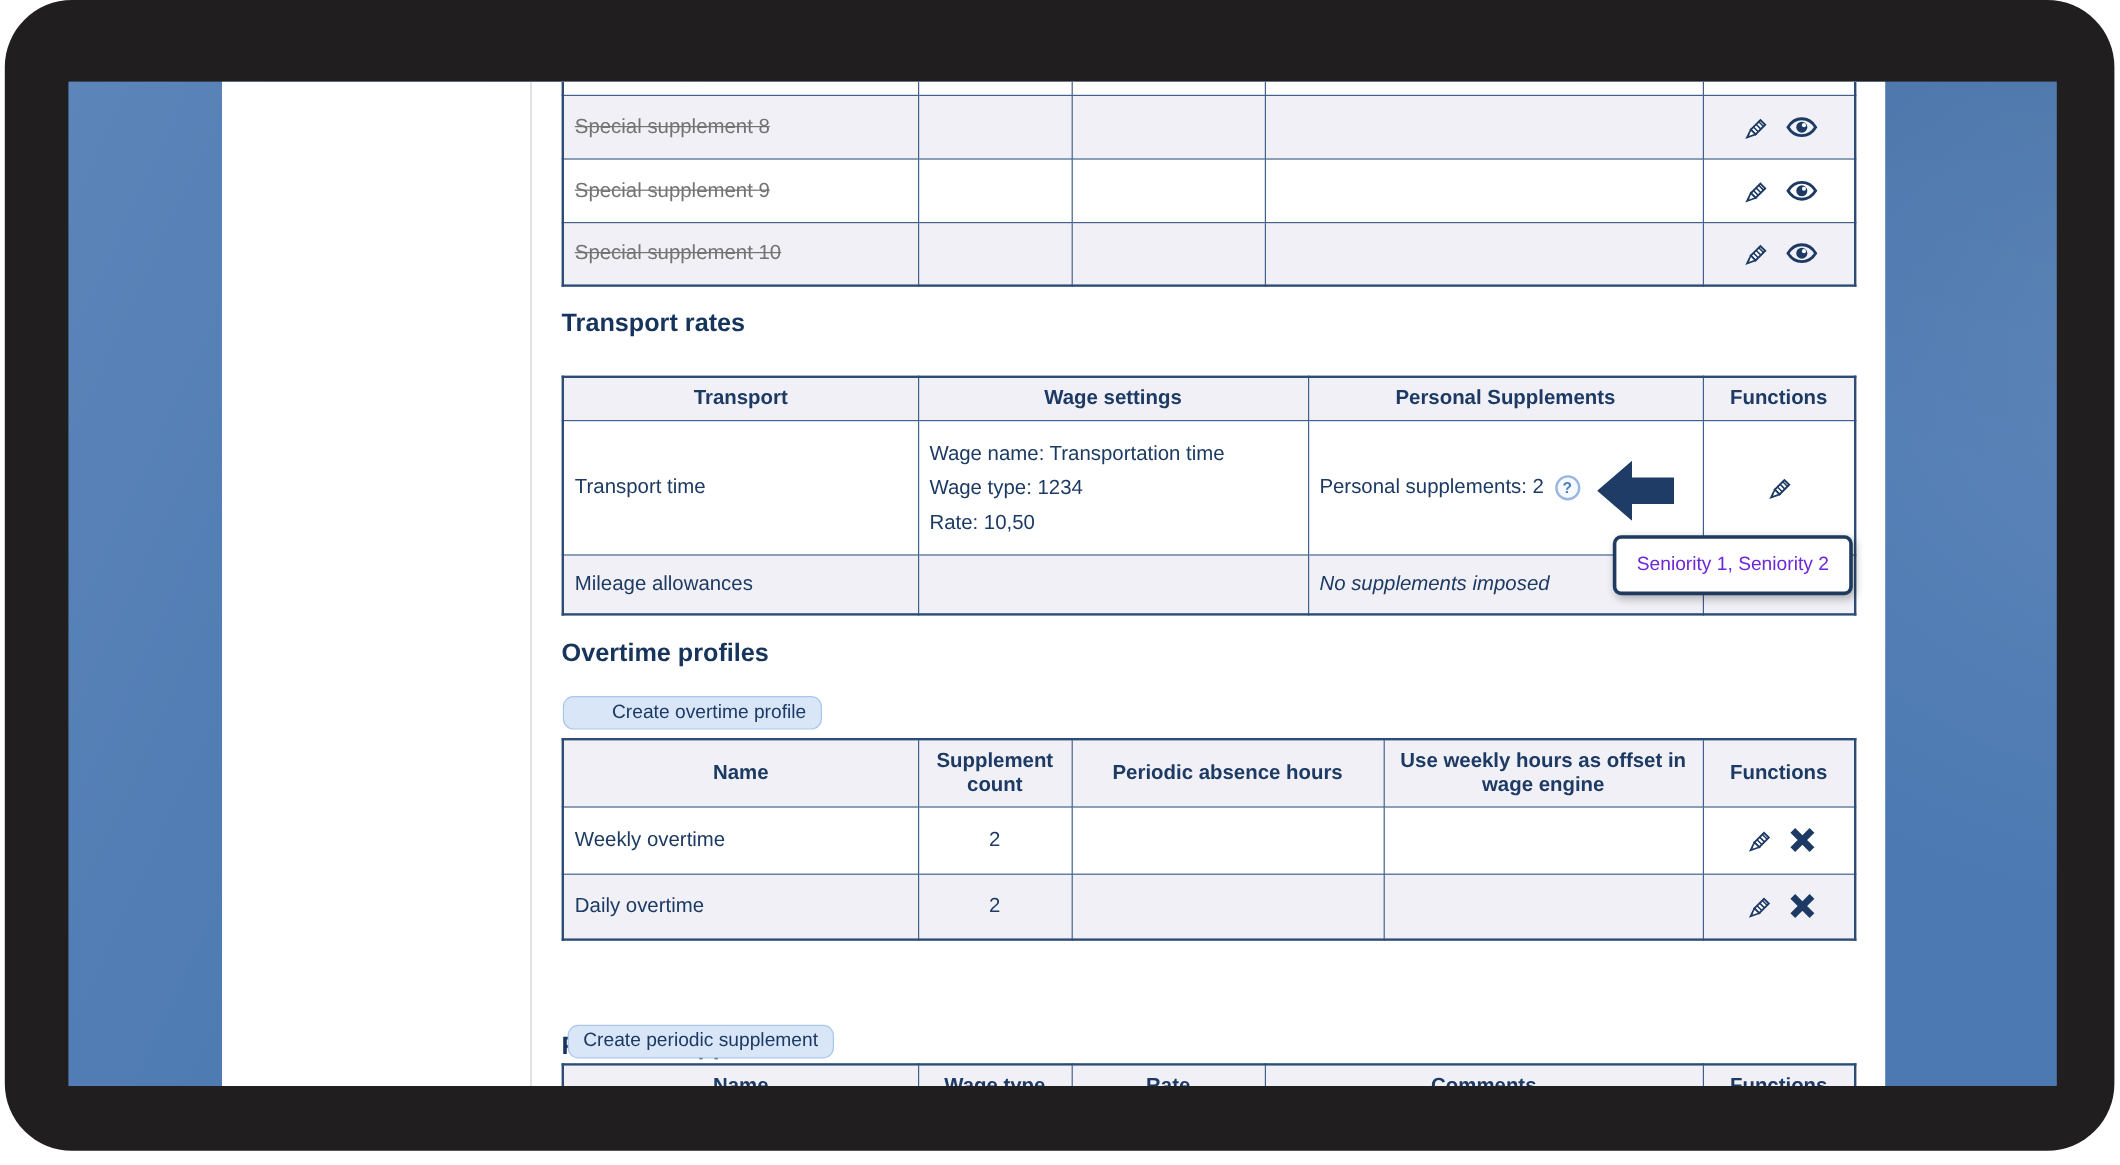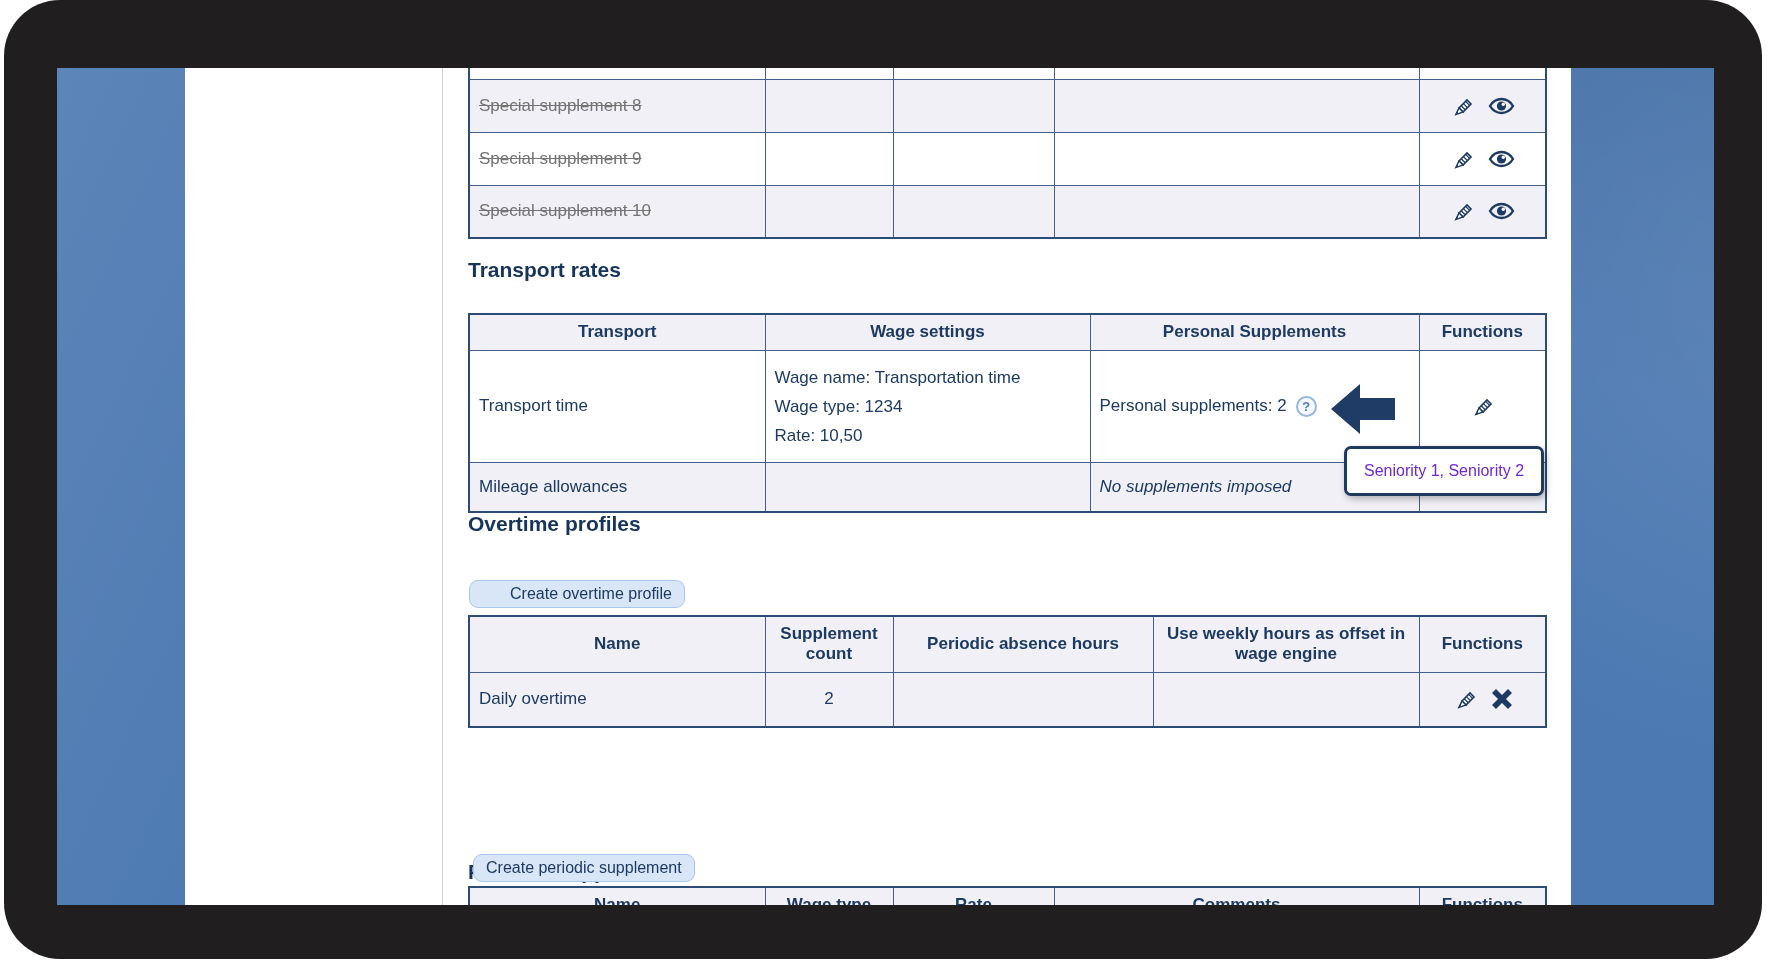--- a/index.html
+++ b/index.html
@@ -257,40 +257,63 @@
           </table>
 
         <div class="cursor-arrow">
           <svg width="66" height="50" viewBox="0 0 66 50">
             <polygon points="0,25 29,0 29,14 64,14 64,36 29,36 29,50" fill="#1e3c66"></polygon>
           </svg>
         </div>
 
         <div class="tooltip">Seniority 1, Seniority 2</div>
 
-        <div class="h2" style="top:444px;">Overtime profiles</div>
+        <div class="h2" style="top:465px;">Overtime profiles</div>
 
         <button class="btn" style="left:284px; top:512px;padding-left:40px;">Create overtime profile</button>
 
         <table class="tbl" style="left:283px; top:547px; width:1077px;">
           <colgroup>
             <col style="width:296px">
               <col style="width:128px">
               <col style="width:260px">
             <col style="width:266px">
               <col style="width:127px">
           </colgroup>
           <tbody>
               <tr style="height:56px">
             <th class="cell-left">Name</th>
             <th>Supplement count</th>
             <th>Periodic absence hours</th>
             <th>Use weekly hours as offset in wage engine</th>
             <th>Functions</th>
           </tr>
+          <tr style="height:56px">
+            <td class="cell-left">Weekly overtime</td>
+            <td class="cell-center">2</td>
+            <td></td>
+                <td></td>
+            <td>
+              <span class="icon-group">
+                <span class="icon-btn">
+                  <svg width="26" height="24" viewBox="0 0 26 24">
+                    <path d="M10 14 L18 6 L22 10 L14 18 Z" fill="#fff" stroke="#1c3a63" stroke-width="1.6"></path>
+                    <path d="M12.2 11.8 L16.2 15.8 M14.4 9.6 L18.4 13.6 M16.6 7.4 L20.6 11.4" stroke="#1c3a63" stroke-width="1.3"></path>
+                    <path d="M10 14 L14 18 L6.8 20.6 Z" fill="#fff" stroke="#1c3a63" stroke-width="1.4"></path>
+                    <path d="M6.8 20.6 L9 18.4 L8.4 16.4 Z" fill="#1c3a63"></path>
+                  </svg>
+                </span>
+                <span class="icon-btn">
+                  <svg width="22" height="22" viewBox="0 0 22 22">
+                    <path d="M3 3 L19 19 M19 3 L3 19" stroke="#1c3a63" stroke-width="5.6"></path>
+                  </svg>
+                </span>
+              </span>
+            </td>
+          </tr>
           <tr class="alt" style="height:55px">
             <td class="cell-left">Daily overtime</td>
             <td class="cell-center">2</td>
             <td></td>
                 <td></td>
             <td>
               <span class="icon-group">
                 <span class="icon-btn">
                   <svg width="26" height="24" viewBox="0 0 26 24">
                     <path d="M10 14 L18 6 L22 10 L14 18 Z" fill="#fff" stroke="#1c3a63" stroke-width="1.6"></path>

